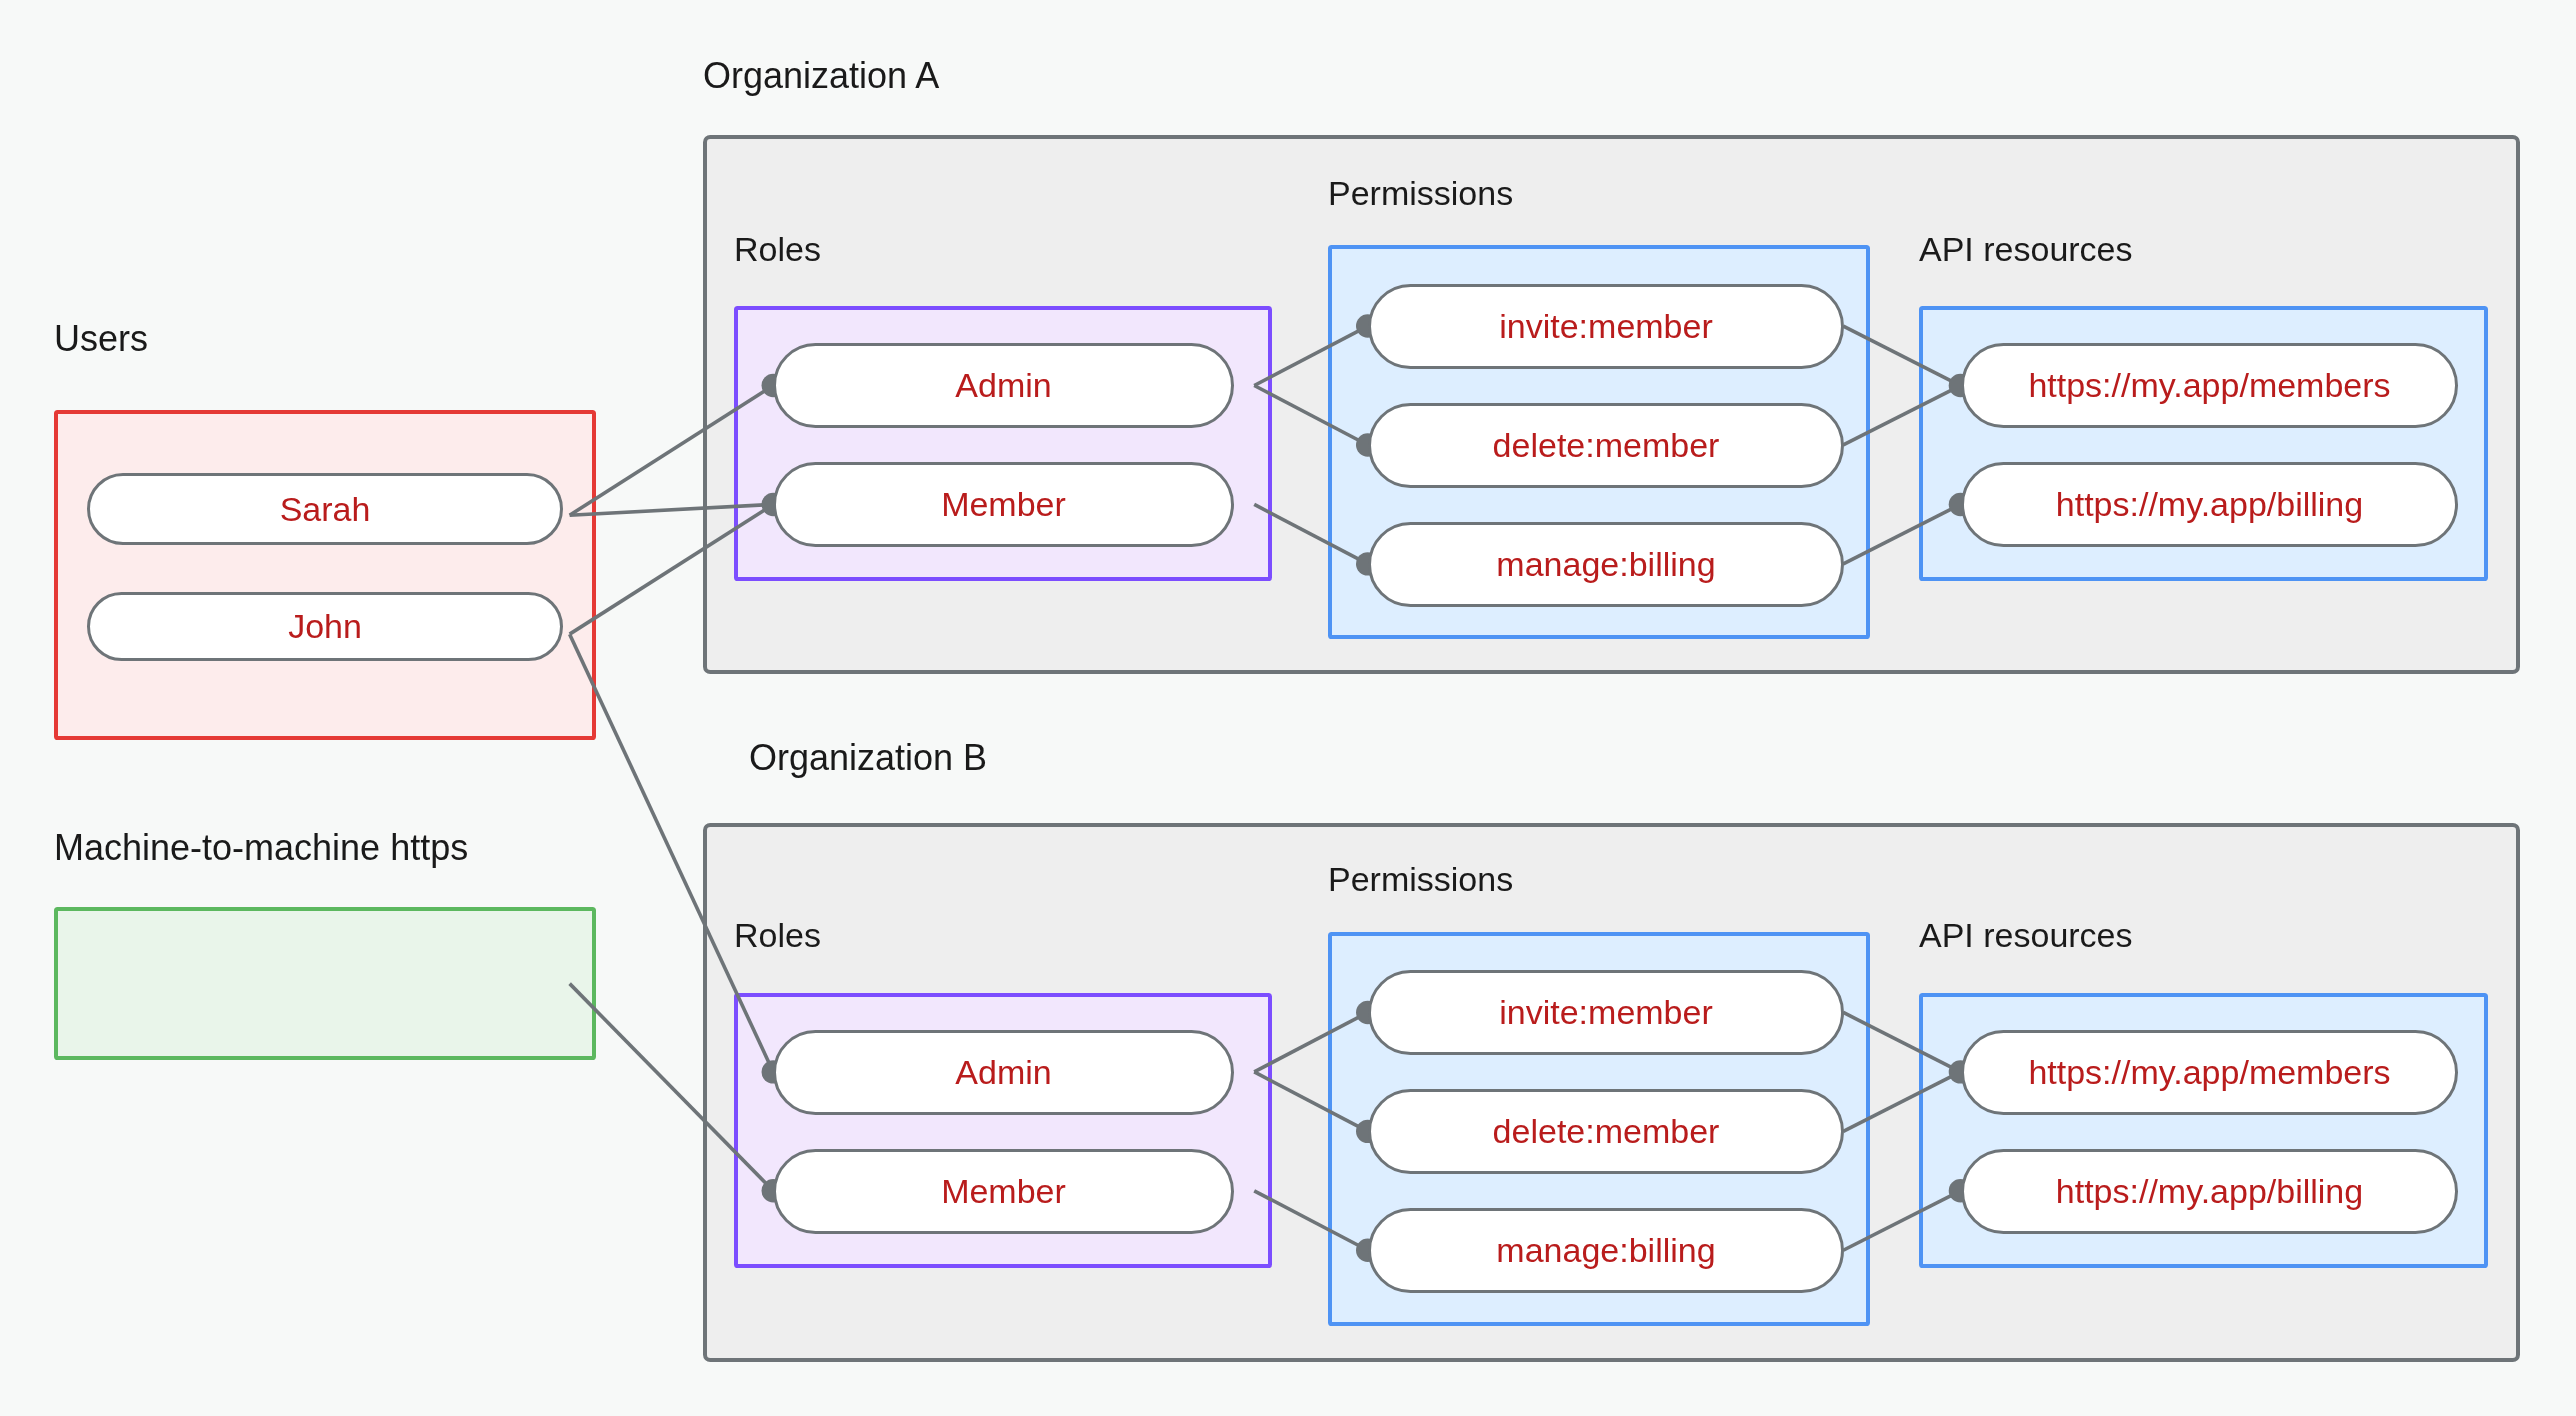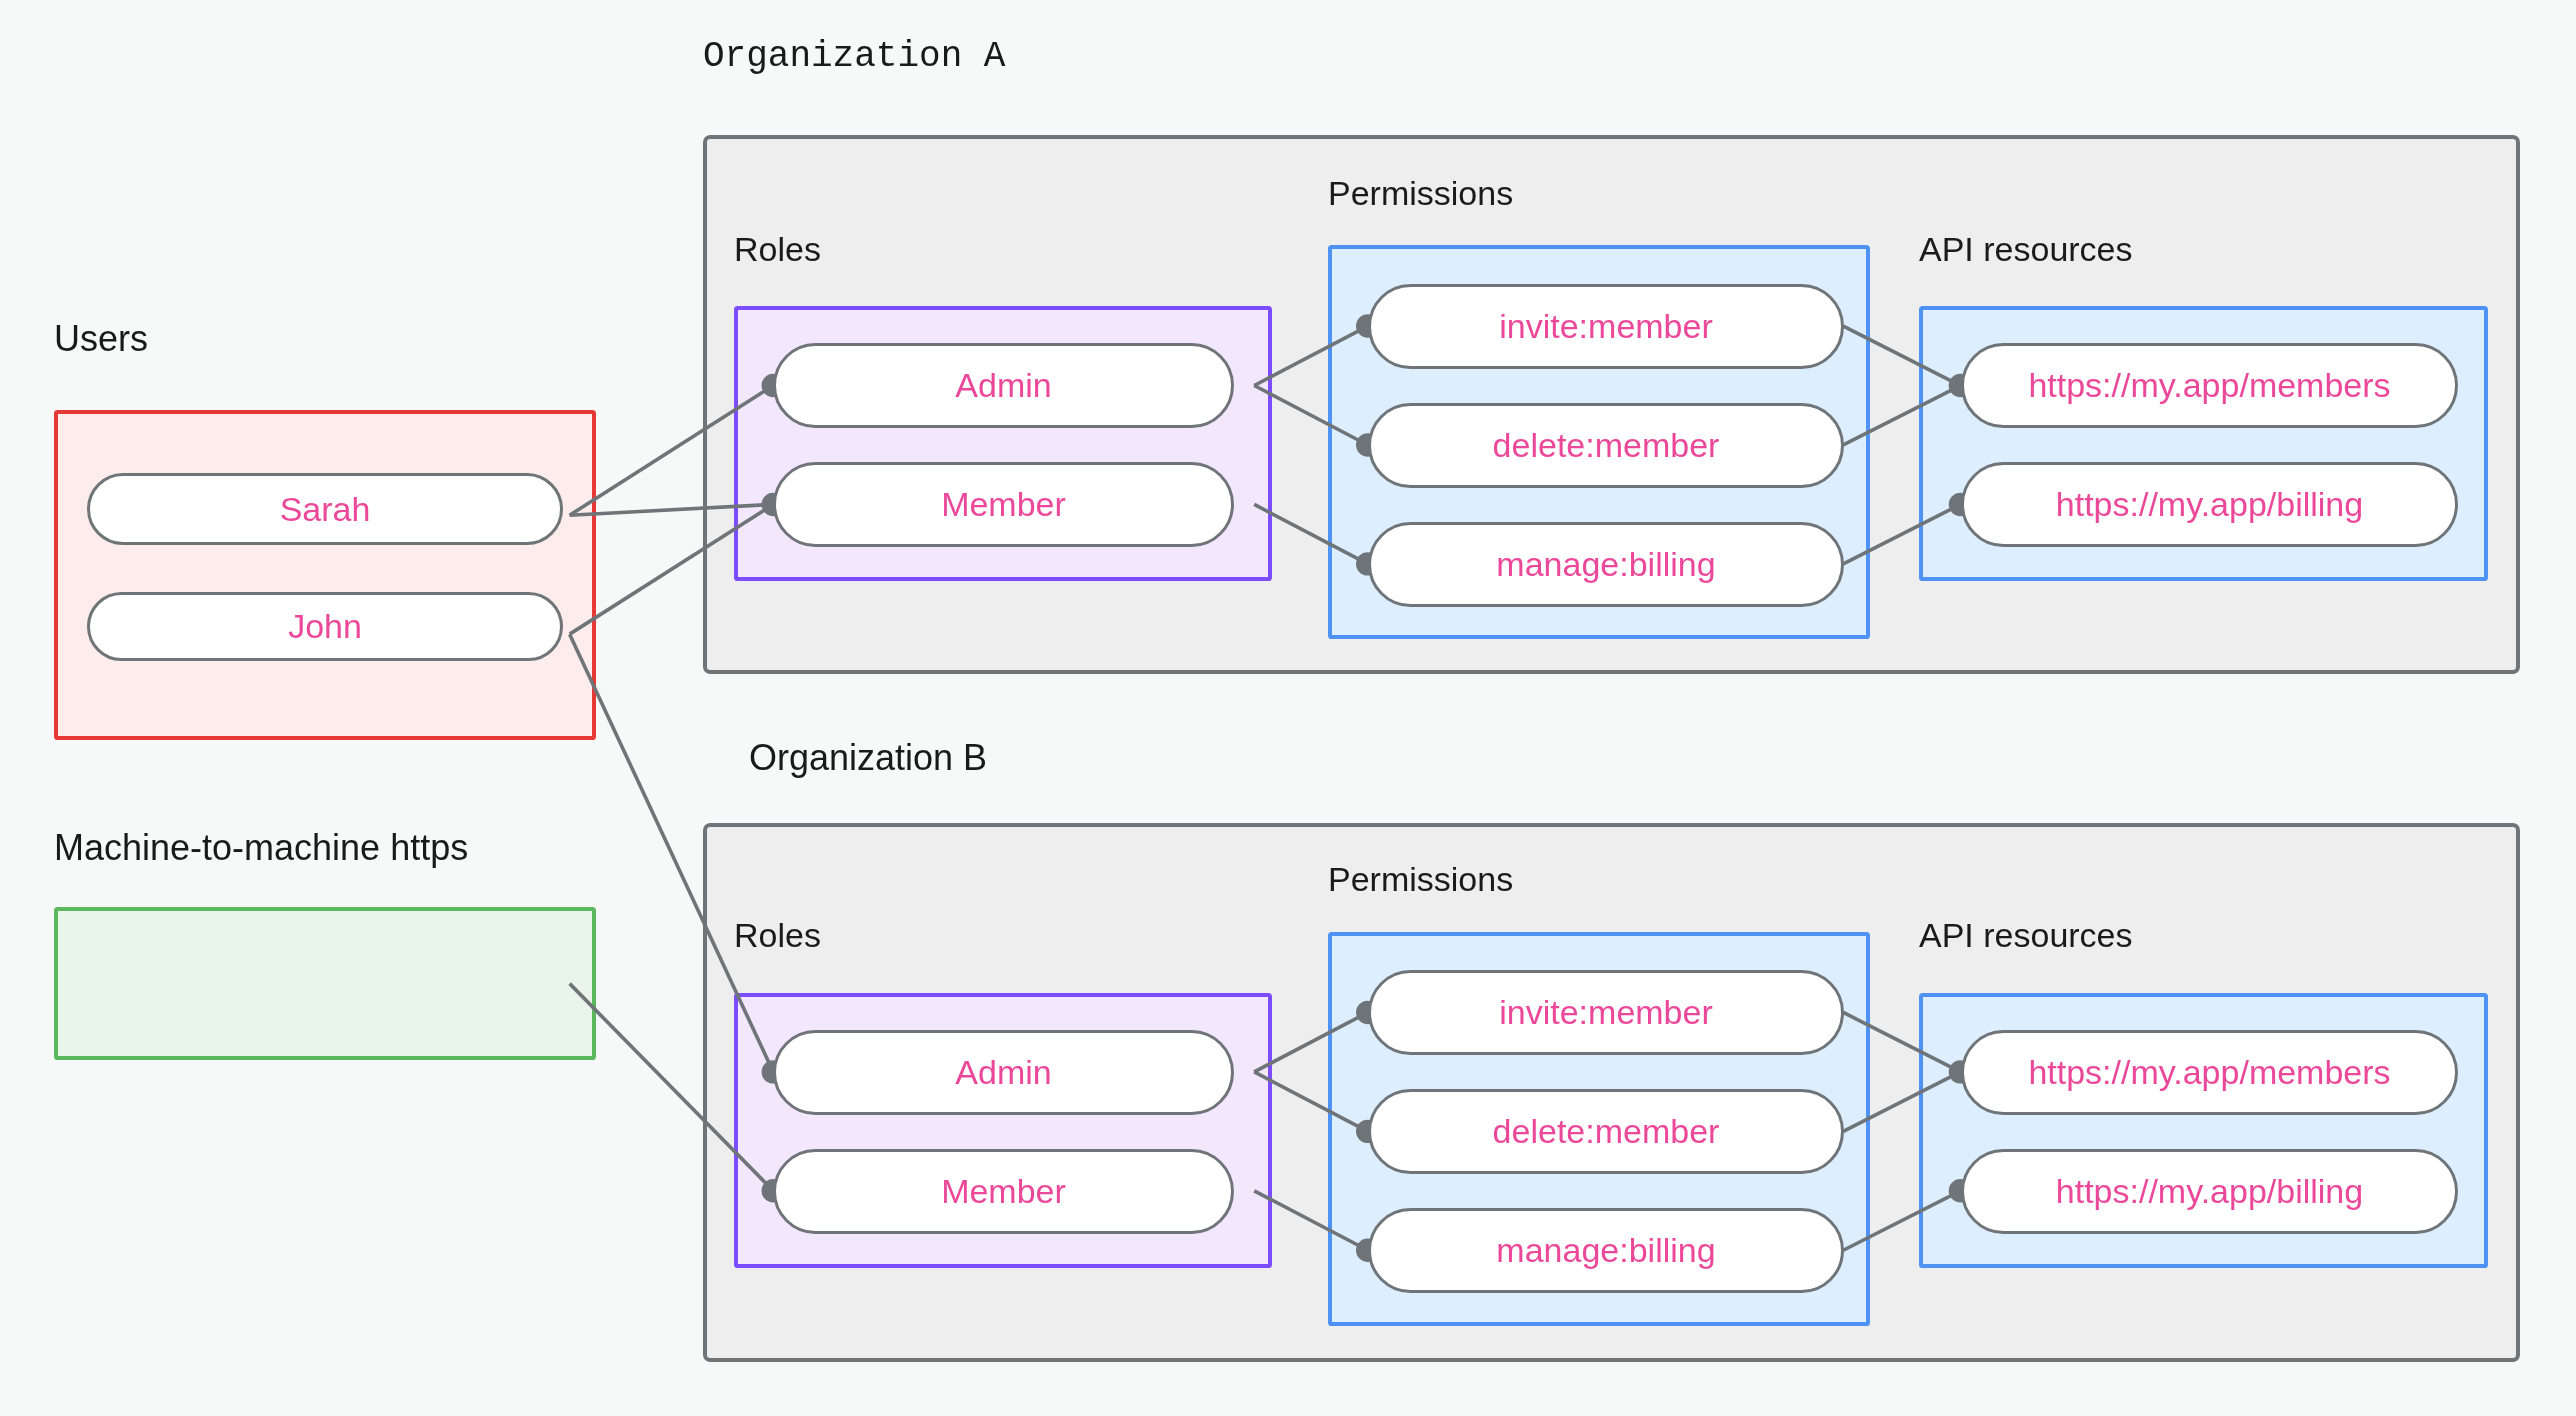--- a/index.html
+++ b/index.html
@@ -77,21 +77,21 @@
   .pill {
     position: absolute;
     box-sizing: border-box;
     background: #ffffff;
     border: 3.6px solid #6e7478;
     border-radius: 900px;
     display: flex;
     align-items: center;
     justify-content: center;
     font-size: 34px;
-    color: #ec4899;
+    color: #b91c1c;
     z-index: 10;
     white-space: nowrap;
   }
 </style>
 </head>
 <body>
 
 <div id="canvas">
 
   <svg id="wires" viewBox="0 0 2859 1572">
@@ -146,21 +146,21 @@
 
   <div class="pill" style="left:87px; top:473px; width:476px; height:72px;">Sarah</div>
 
   <div class="pill" style="left:87px; top:592px; width:476px; height:69px;">John</div>
 
   <div class="group-label" style="left:54px; top:827px;">Machine-to-machine https</div>
 
   <div class="container-box m2m-box" style="left:54px; top:907px; width:542px; height:153px;"></div>
 
 
-  <div class="group-label" style="left:703px; top:36px;font-family:Liberation Mono, monospace;">Organization A</div>
+  <div class="group-label" style="left:703px; top:55px;">Organization A</div>
 
   <div class="container-box org-box" style="left:703px; top:135px; width:1817px; height:539px;"></div>
 
   <div class="sub-label" style="left:734px; top:230px;">Roles</div>
 
   <div class="container-box roles-box" style="left:734px; top:306px; width:538px; height:275px;"></div>
 
   <div class="pill" style="left:773px; top:343px; width:461px; height:85px;">Admin</div>
 
   <div class="pill" style="left:773px; top:462px; width:461px; height:85px;">Member</div>

